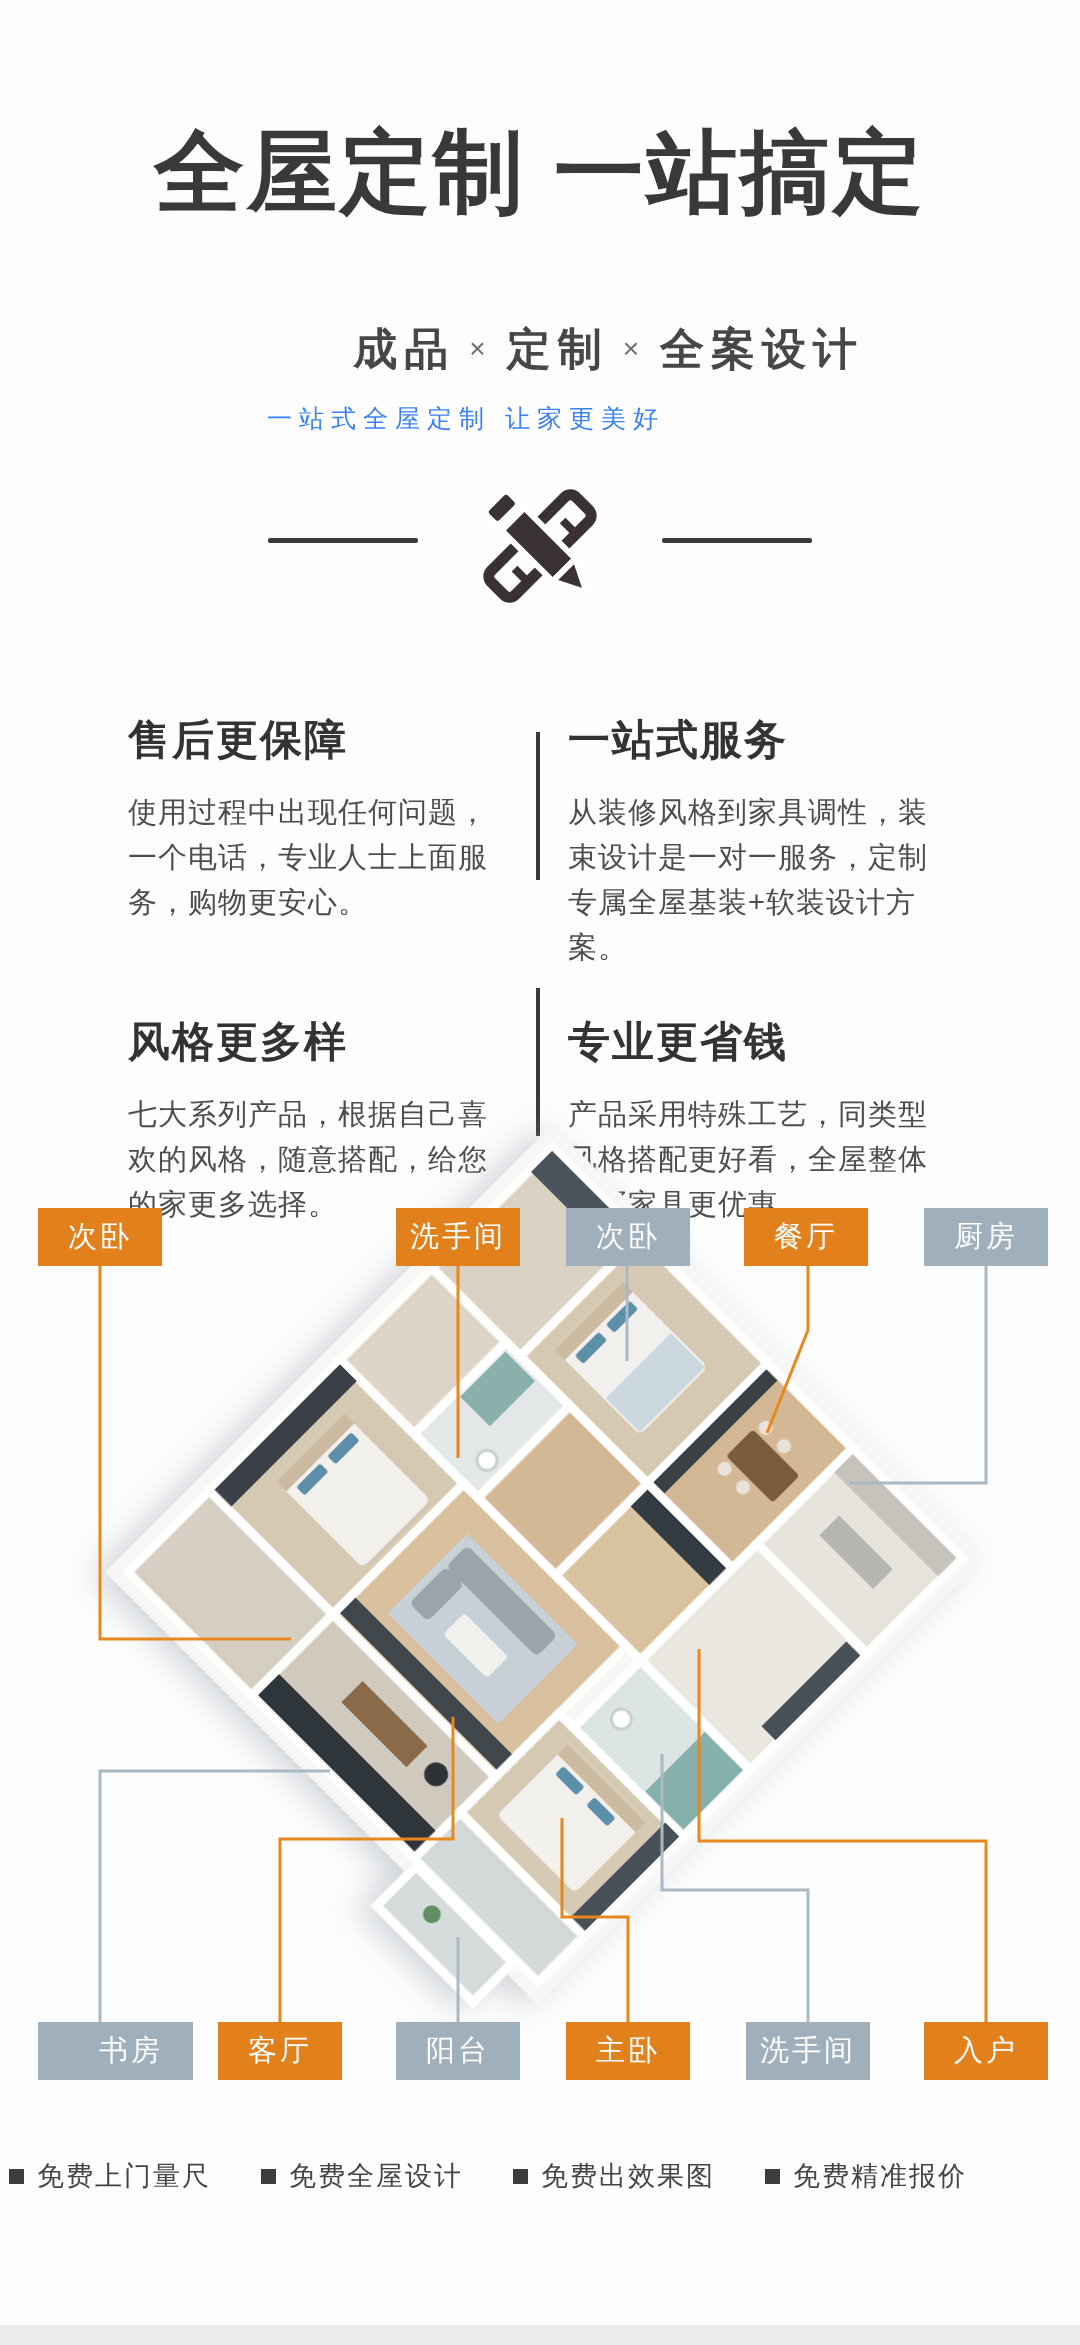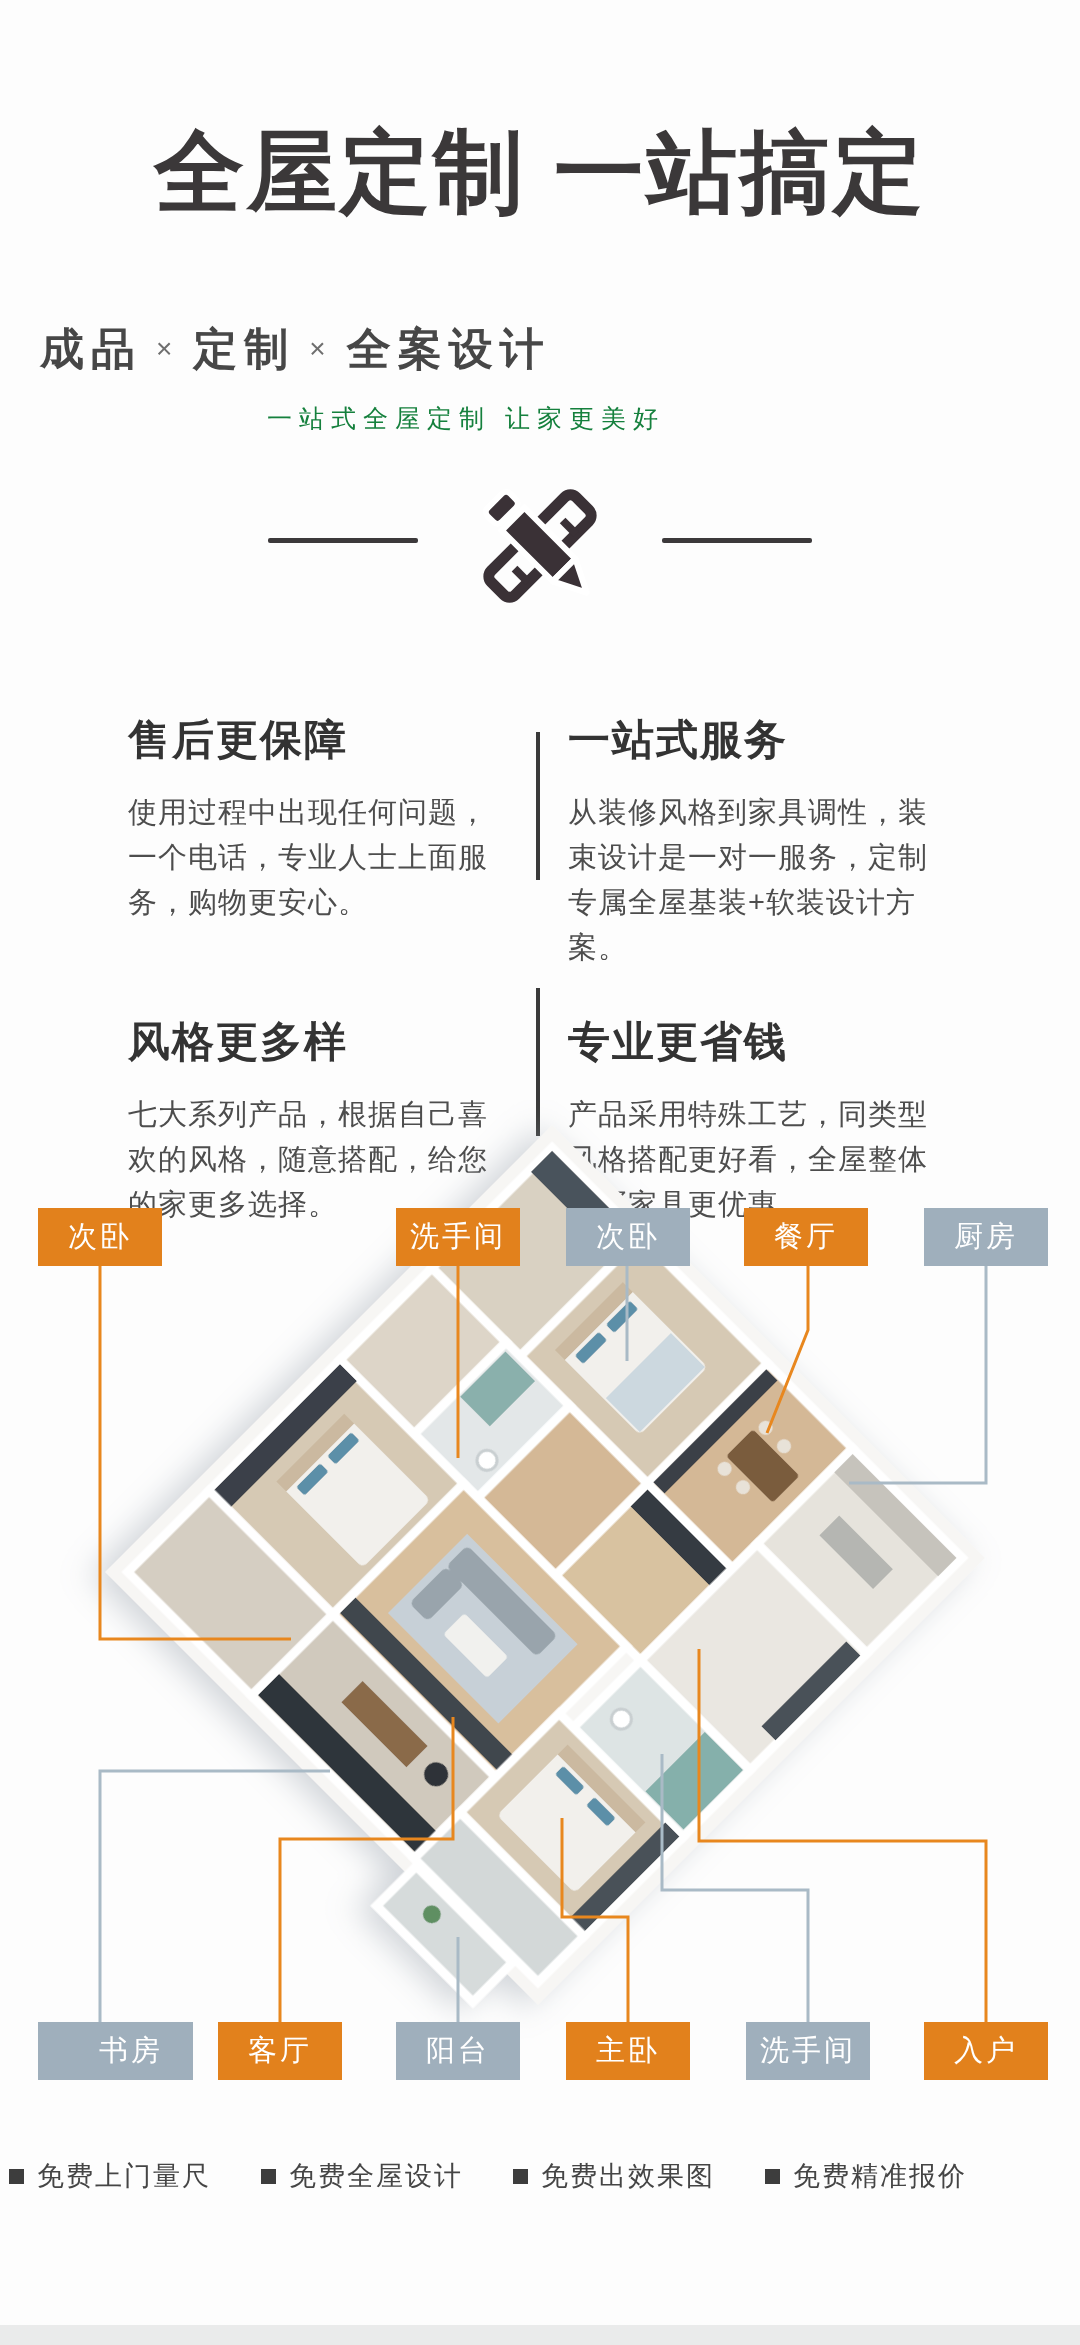--- a/index.html
+++ b/index.html
@@ -8,27 +8,27 @@
     background:#fdfdfd;
     font-family:"Liberation Sans","DejaVu Sans",sans-serif;
     color:#3c3c3c;
   }
   
   .hero-title{
     position:absolute;left:0;top:112px;width:1080px;text-align:center;
     font-size:90px;font-weight:700;letter-spacing:3px;color:#3b3839;
   }
   .hero-sub{
-    position:absolute;left:0;top:320px;width:864px;text-align:left;
-    font-size:44px;font-weight:600;color:#474747;letter-spacing:7px;margin-left:40px;
+    position:absolute;left:0;top:320px;width:864px;text-align:right;
+    font-size:44px;font-weight:600;color:#474747;letter-spacing:7px;
   }
   .hero-sub .times{font-size:28px;color:#6f6f6f;vertical-align:6px;padding:0 14px;font-weight:400;}
   .hero-tagline{
     position:absolute;left:0;top:402px;width:932px;text-align:center;
-    font-size:25px;color:#15803d;letter-spacing:7px;
+    font-size:25px;color:#3b82f6;letter-spacing:7px;
   }
   .icon-row{position:absolute;left:0;top:468px;width:1080px;height:160px;}
   .icon-row .rule{position:absolute;top:70px;width:150px;height:5px;background:#3c393b;border-radius:2px;}
   .icon-row .rule.left{left:268px;}
   .icon-row .rule.right{right:268px;}
   .icon-row svg{position:absolute;left:460px;top:0;}
   
   .features{
     position:absolute;left:128px;top:712px;width:824px;height:470px;
     display:grid;grid-template-columns:396px 396px;grid-column-gap:32px;grid-row-gap:78px;gap:44px;

